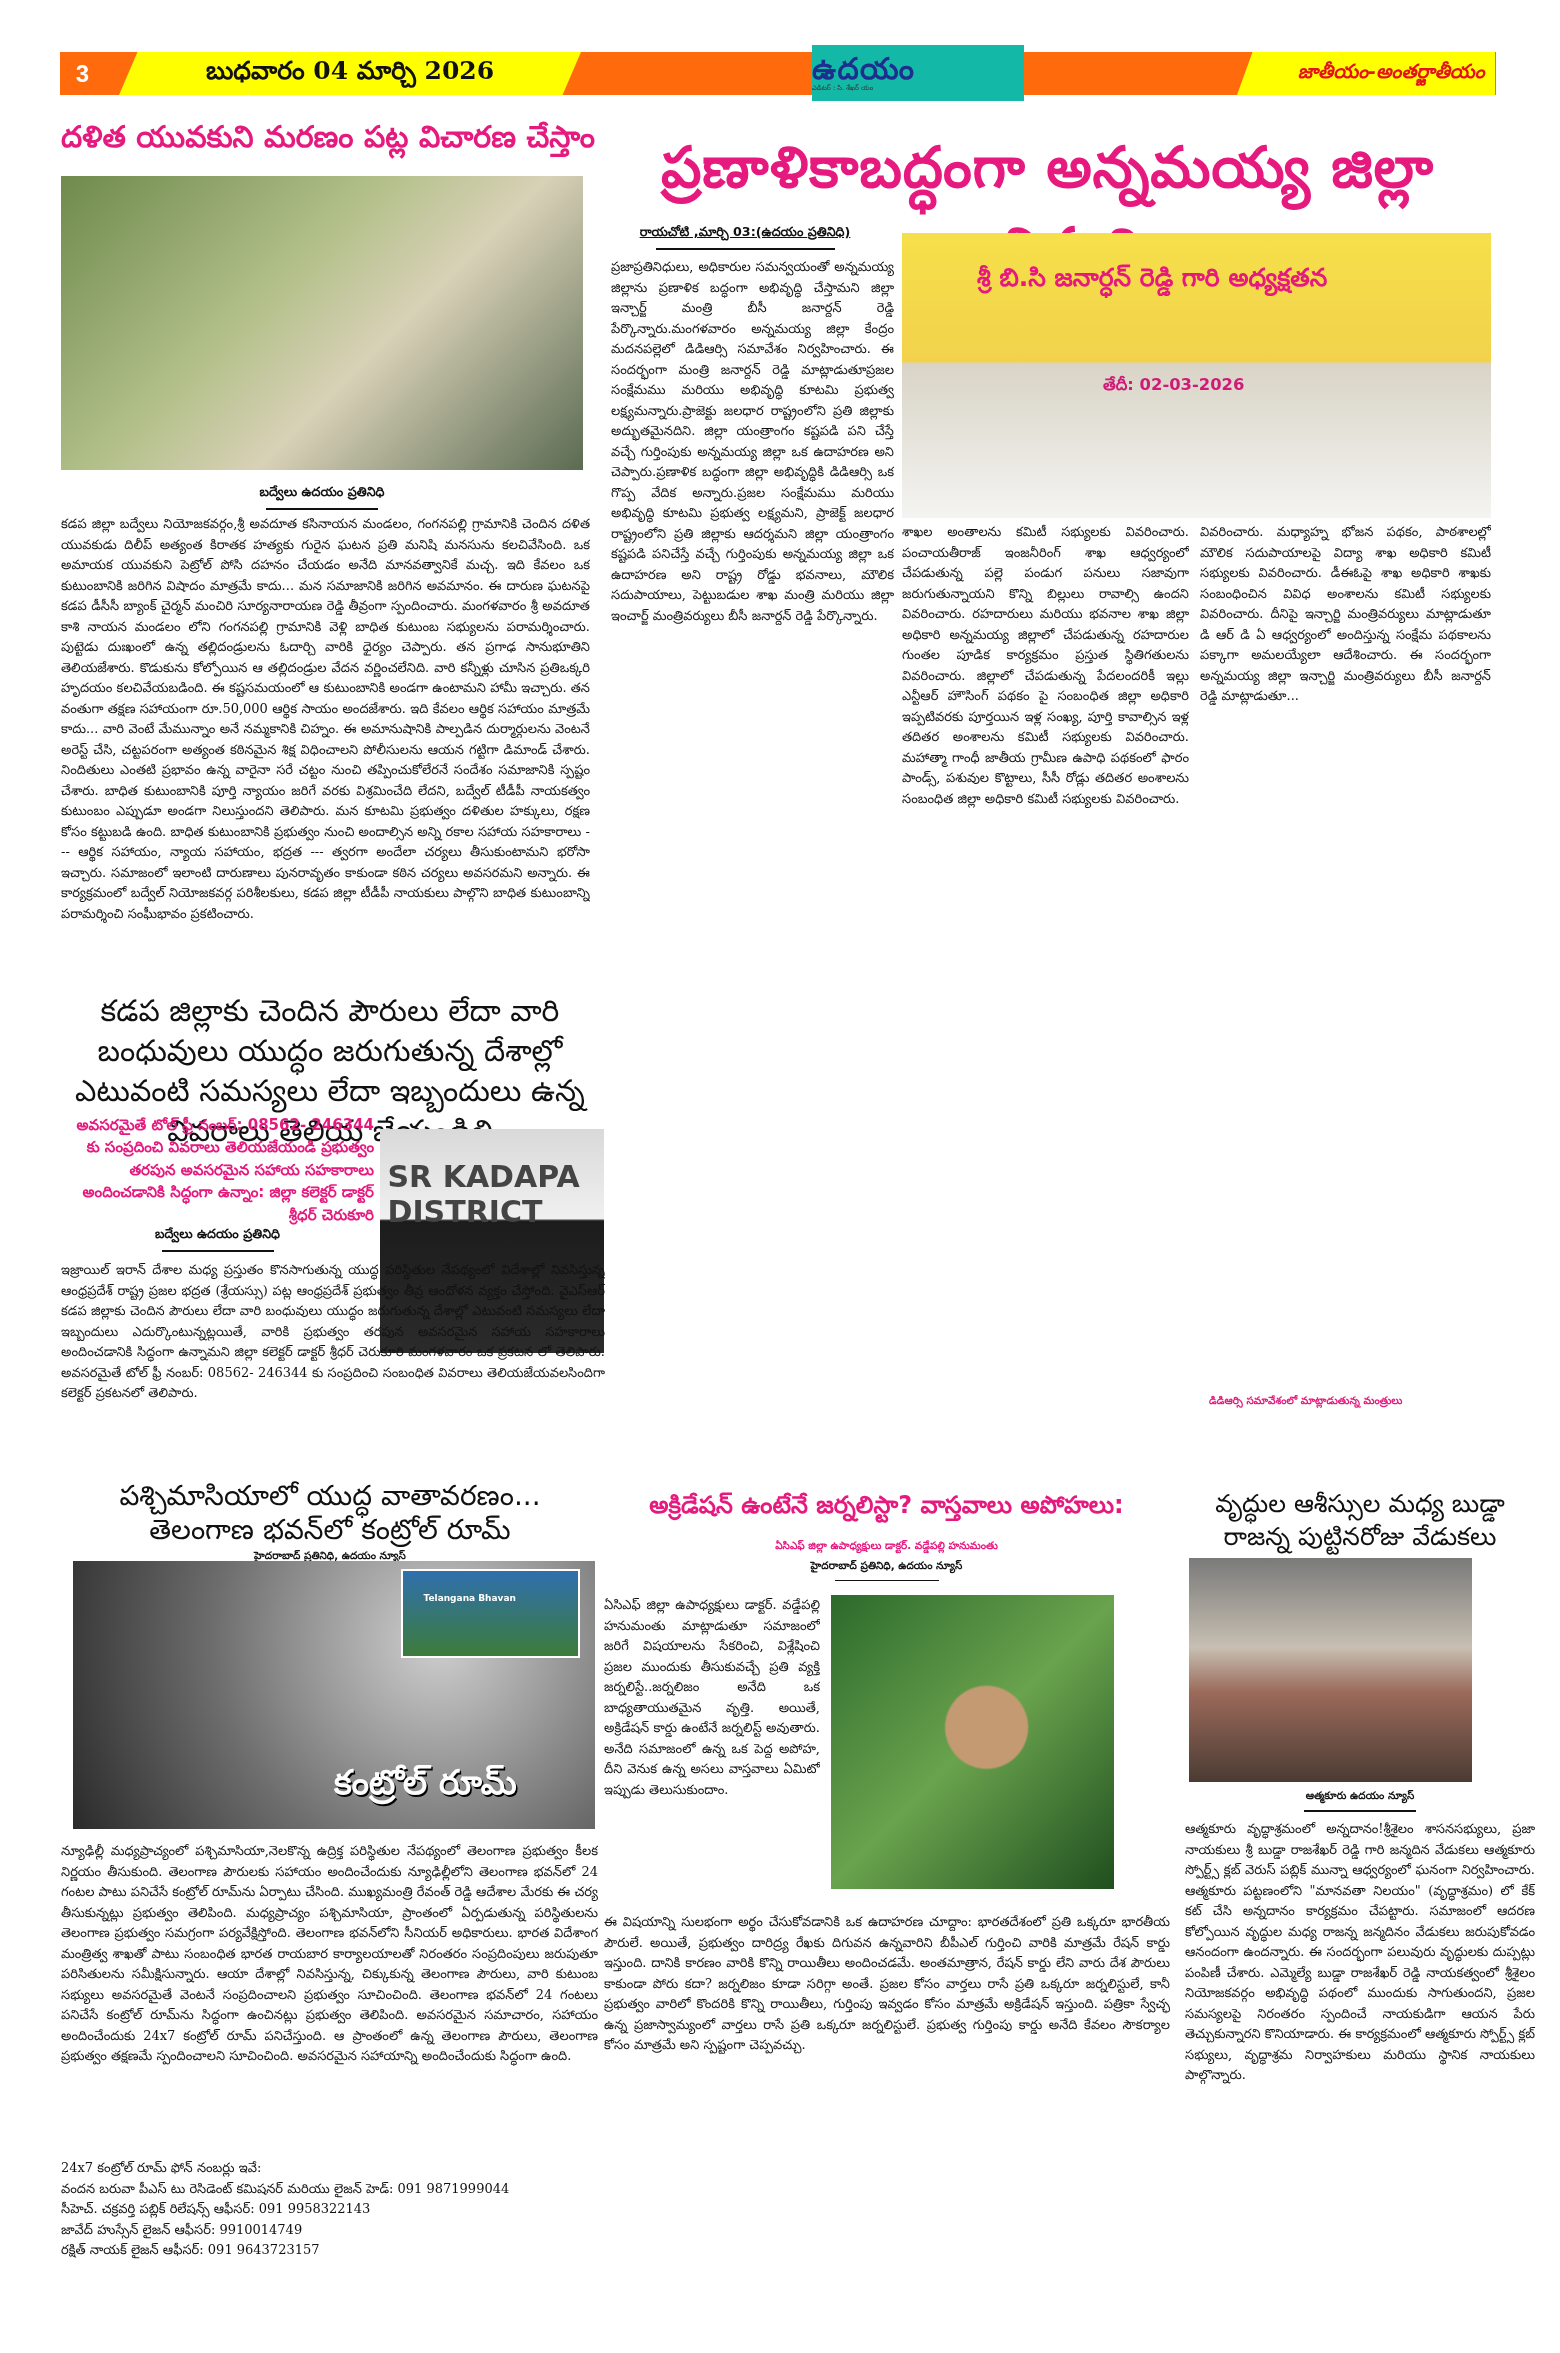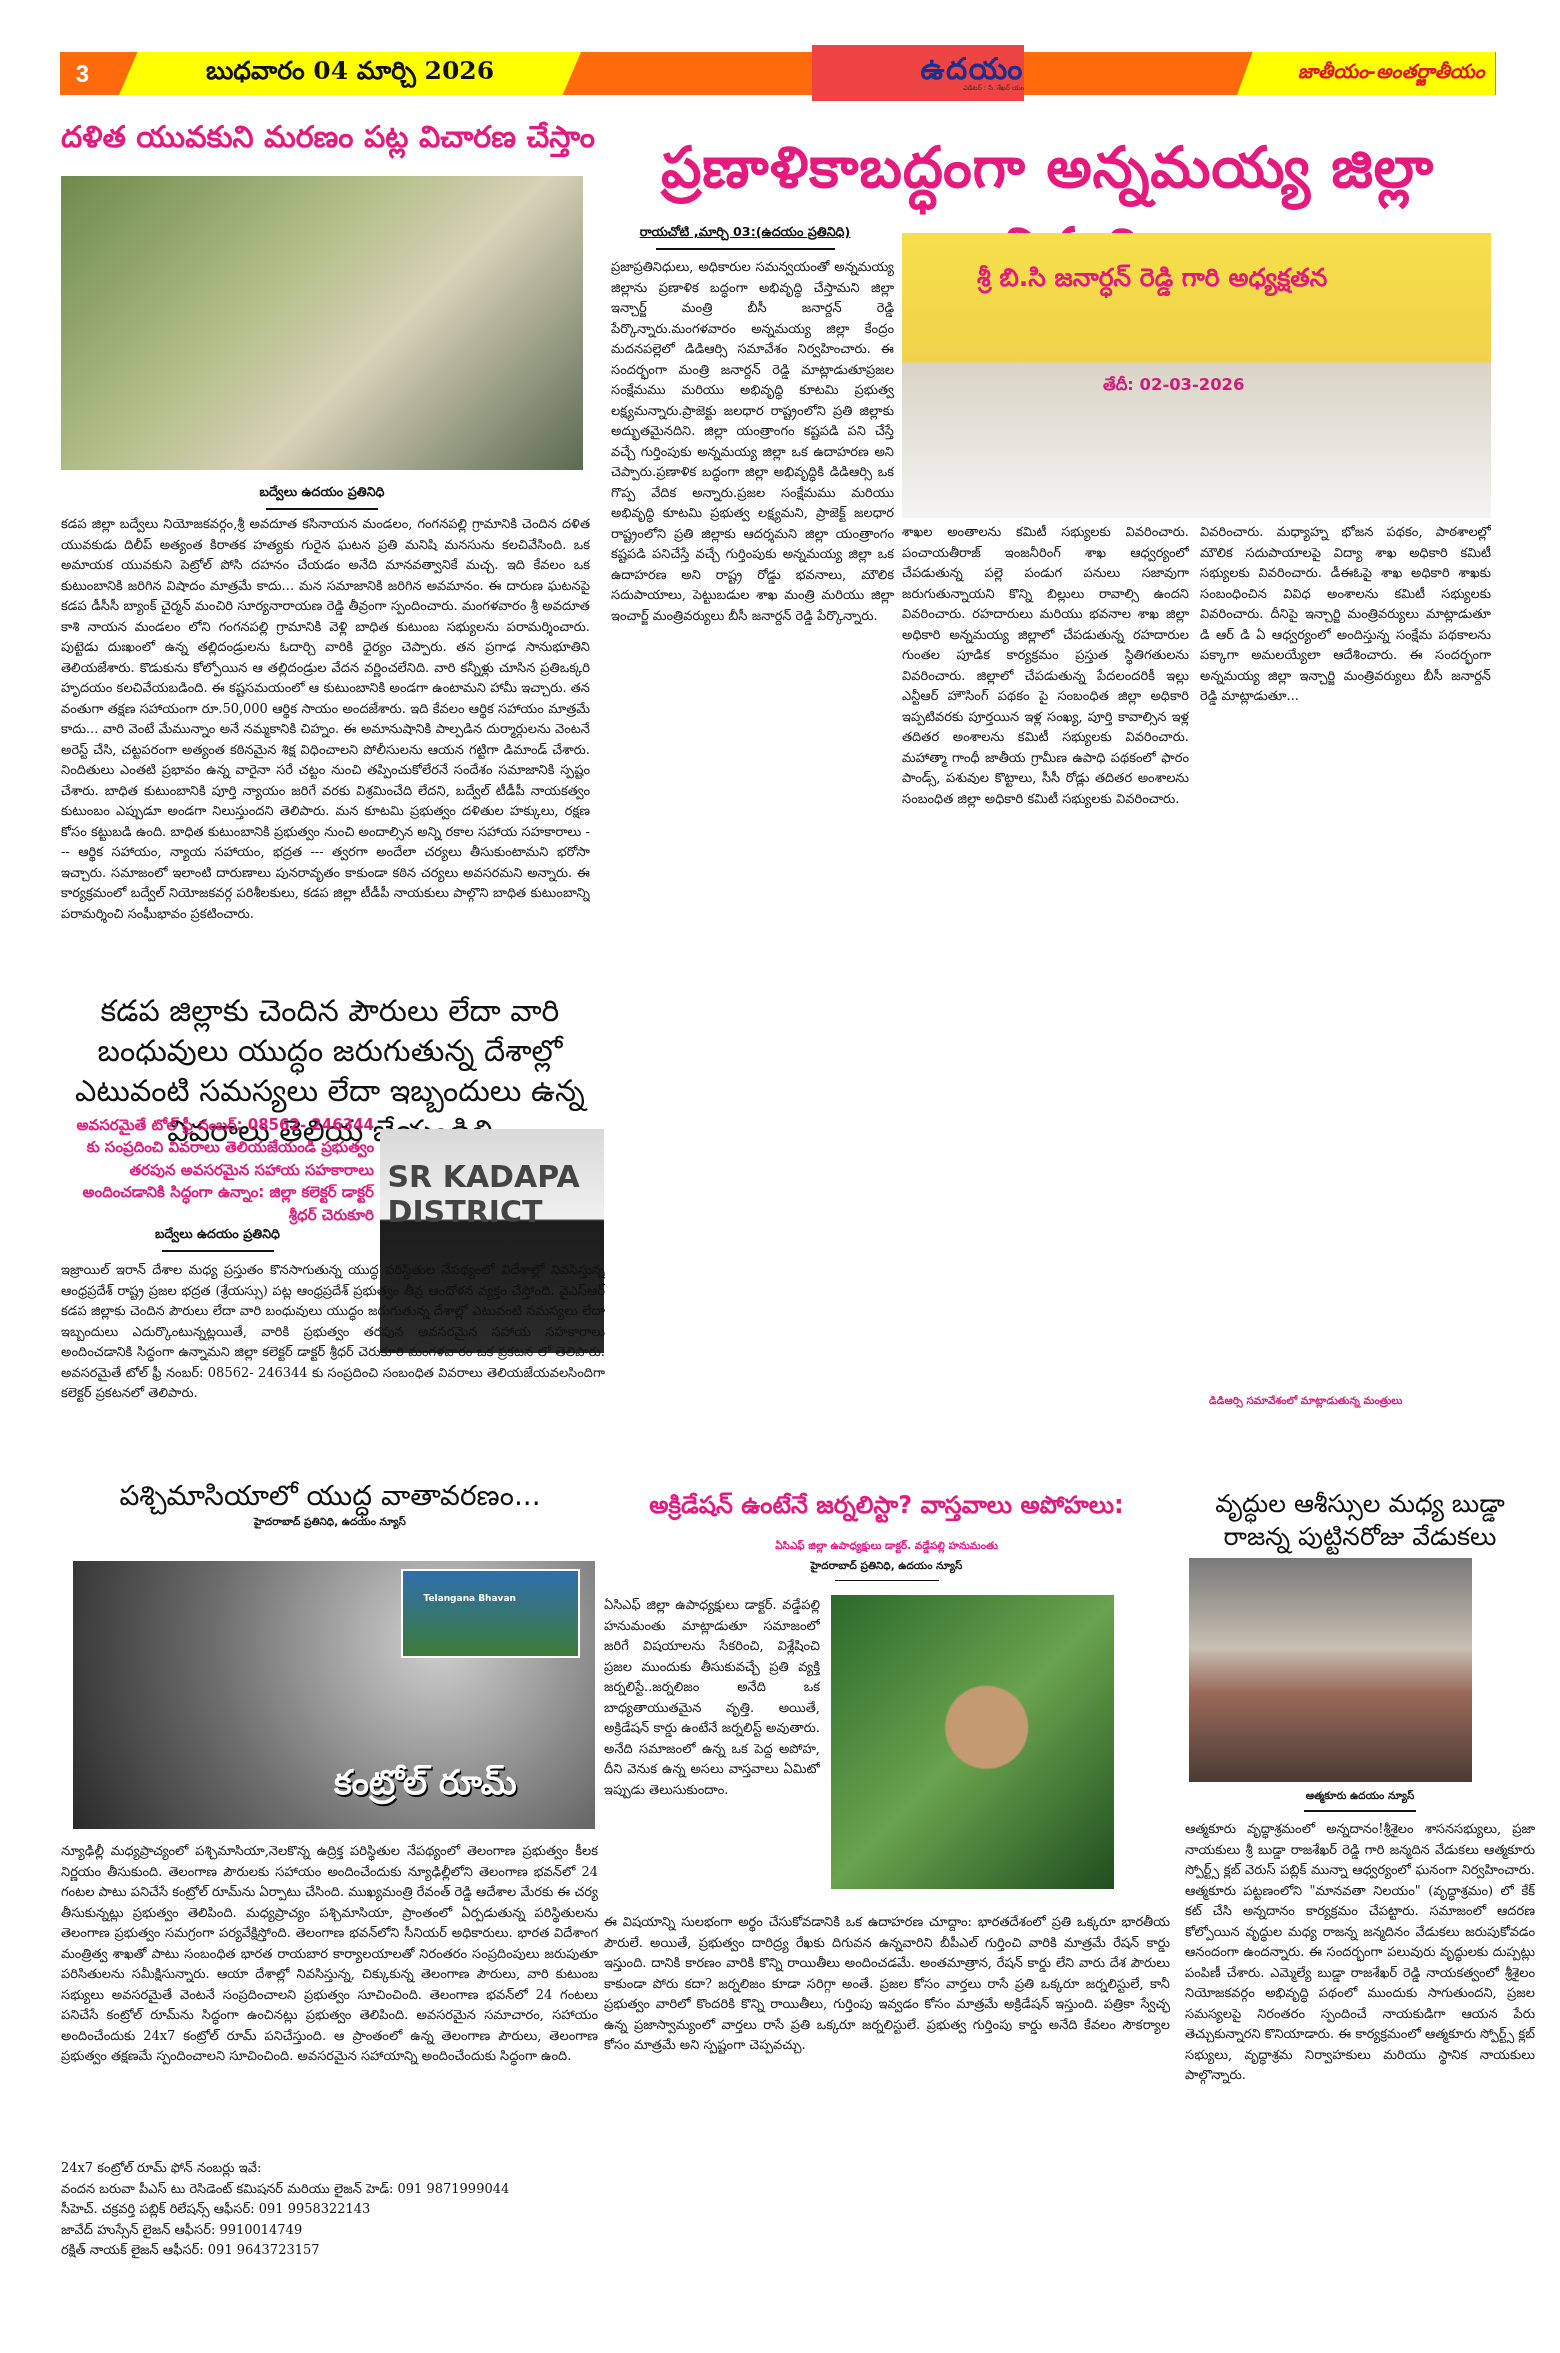--- a/index.html
+++ b/index.html
@@ -2,21 +2,21 @@
 <html style="font-size:12px"><head>
 <meta charset="utf-8">
 <style>
   * { box-sizing: border-box; margin: 0; padding: 0; }
   body { width: 1561px; height: 2354px; background: #ffffff; font-family: "DejaVu Sans", sans-serif; color: #111; position: relative; overflow: hidden; }
   .abs { position: absolute; }
   
   .mast { left: 60px; top: 52px; width: 1436px; height: 43px; background: #ff6a0d; }
   .mast-page { left: 60px; top: 52px; width: 45px; height: 43px; color: #fff; font-weight: bold; font-size: 24px; display:flex; align-items:center; justify-content:center; font-family: "Liberation Sans", sans-serif; }
   .mast-date { left: 119px; top: 52px; width: 462px; height: 43px; background: #ffff00; clip-path: polygon(4% 0, 100% 0, 96% 100%, 0 100%); display:flex; align-items:center; justify-content:center; font-size: 25px; font-weight: bold; font-family: "DejaVu Serif", serif; }
-  .mast-logo { left: 812px; top: 45px; width: 212px; height: 56px; background: #ef4444; display:flex; flex-direction:column; align-items:flex-end; justify-content:center; }
+  .mast-logo { left: 812px; top: 45px; width: 212px; height: 56px; background: #14b8a6; display:flex; flex-direction:column; align-items:flex-start; justify-content:center; }
   .logo-text { font-size: 30px; font-weight: bold; color: #1c2f8f; letter-spacing: 1.5px; line-height: 1; }
   .logo-sub { font-size: 6.7px; color: #333; }
   .mast-section { left: 1237px; top: 52px; width: 258px; height: 43px; background: #ffff00; clip-path: polygon(6% 0, 100% 0, 100% 100%, 0 100%); display:flex; align-items:center; justify-content:flex-end; padding-right: 10.4px; color: #e4121b; font-size: 19.4px; font-style: italic; font-weight: bold; }
   
   .pink { color: #e6197f; }
   .h-left { left: 61px; top: 119px; width: 537px; font-size: 30px; font-weight: bold; }
   .h-main { left: 604px; top: 134px; width: 887px; font-size: 57px; font-weight: bold; text-align: center; letter-spacing: 0.7px; }
   .dateline { font-size: 12.7px; font-weight: bold; text-align: center; }
   .rule { height: 1.5px; background: #111; margin: 6px auto 0; }
   .body-text { font-size: 13px; line-height: 20.5px; text-align: justify; font-family: "DejaVu Serif", serif; }
@@ -73,20 +73,21 @@
   <span class="photo-label" style="left:201px;top:142px;font-size:16.4px;color:#d01a7a;text-shadow:none;">తేదీ: 02-03-2026</span>
 </div>
 <div class="abs body-text" style="left:902px;top:522px;width:287px;height:879px;overflow:hidden;">శాఖల అంతాలను కమిటీ సభ్యులకు వివరించారు. పంచాయతీరాజ్ ఇంజనీరింగ్ శాఖ ఆధ్వర్యంలో చేపడుతున్న పల్లె పండుగ పనులు సజావుగా జరుగుతున్నాయని కొన్ని బిల్లులు రావాల్సి ఉందని వివరించారు. రహదారులు మరియు భవనాల శాఖ జిల్లా అధికారి అన్నమయ్య జిల్లాలో చేపడుతున్న రహదారుల గుంతల పూడిక కార్యక్రమం ప్రస్తుత స్థితిగతులను వివరించారు. జిల్లాలో చేపడుతున్న పేదలందరికీ ఇల్లు ఎన్టీఆర్ హౌసింగ్ పథకం పై సంబంధిత జిల్లా అధికారి ఇప్పటివరకు పూర్తయిన ఇళ్ల సంఖ్య, పూర్తి కావాల్సిన ఇళ్ల తదితర అంశాలను కమిటీ సభ్యులకు వివరించారు. మహాత్మా గాంధీ జాతీయ గ్రామీణ ఉపాధి పథకంలో ఫారం పాండ్స్, పశువుల కొట్టాలు, సీసీ రోడ్లు తదితర అంశాలను సంబంధిత జిల్లా అధికారి కమిటీ సభ్యులకు వివరించారు.</div>
 <div class="abs body-text" style="left:1200px;top:522px;width:291px;height:842px;overflow:hidden;">వివరించారు. మధ్యాహ్న భోజన పథకం, పాఠశాలల్లో మౌలిక సదుపాయాలపై విద్యా శాఖ అధికారి కమిటీ సభ్యులకు వివరించారు. డీఈఓపై శాఖ అధికారి శాఖకు సంబంధించిన వివిధ అంశాలను కమిటీ సభ్యులకు వివరించారు. దీనిపై ఇన్చార్జి మంత్రివర్యులు మాట్లాడుతూ డి ఆర్ డి ఏ ఆధ్వర్యంలో అందిస్తున్న సంక్షేమ పథకాలను పక్కాగా అమలయ్యేలా ఆదేశించారు. ఈ సందర్భంగా అన్నమయ్య జిల్లా ఇన్చార్జి మంత్రివర్యులు బీసీ జనార్దన్ రెడ్డి మాట్లాడుతూ...</div>
 <div class="abs" style="left:1209px;top:1394px;font-size:10.4px;font-weight:bold;">
   <span class="pink">డిడిఆర్సి సమావేశంలో మాట్లాడుతున్న మంత్రులు</span>
 </div>
 
 <div class="abs" style="left:54px;top:1479px;width:552px;text-align:center;">
   <div style="font-size:28px;line-height:34px;">పశ్చిమాసియాలో యుద్ధ వాతావరణం...</div>
+  <div style="font-size:28px;line-height:34px;">తెలంగాణ భవన్‌లో కంట్రోల్ రూమ్</div>
   <div class="caption-small" style="margin-top:1.5px;">హైదరాబాద్ ప్రతినిధి, ఉదయం న్యూస్</div>
 </div>
 <div class="abs photo-cm" style="left:73px;top:1561px;width:522px;height:268px;">
   <div style="position:absolute;left:328px;top:7.5px;width:179px;height:89px;background:linear-gradient(180deg,#2f6fae,#3d7c3a);border:2.2px solid #fff;">
     <span style="position:absolute;left:4.5px;top:22.4px;color:#fff;font-size:9px;font-weight:bold;margin-left:16px;">Telangana Bhavan</span>
   </div>
   <span class="photo-label" style="left:261px;top:201px;font-size:34px;">కంట్రోల్ రూమ్</span>
 </div>
 <div class="abs body-text" style="left:61px;top:1841px;width:537px;height:313px;overflow:hidden;">న్యూఢిల్లీ మధ్యప్రాచ్యంలో పశ్చిమాసియా,నెలకొన్న ఉద్రిక్త పరిస్థితుల నేపథ్యంలో తెలంగాణ ప్రభుత్వం కీలక నిర్ణయం తీసుకుంది. తెలంగాణ పౌరులకు సహాయం అందించేందుకు న్యూఢిల్లీలోని తెలంగాణ భవన్‌లో 24 గంటల పాటు పనిచేసే కంట్రోల్ రూమ్‌ను ఏర్పాటు చేసింది. ముఖ్యమంత్రి రేవంత్ రెడ్డి ఆదేశాల మేరకు ఈ చర్య తీసుకున్నట్లు ప్రభుత్వం తెలిపింది. మధ్యప్రాచ్యం పశ్చిమాసియా, ప్రాంతంలో ఏర్పడుతున్న పరిస్థితులను తెలంగాణ ప్రభుత్వం సమగ్రంగా పర్యవేక్షిస్తోంది. తెలంగాణ భవన్‌లోని సీనియర్ అధికారులు. భారత విదేశాంగ మంత్రిత్వ శాఖతో పాటు సంబంధిత భారత రాయబార కార్యాలయాలతో నిరంతరం సంప్రదింపులు జరుపుతూ పరిసితులను సమీక్షిసున్నారు. ఆయా దేశాల్లో నివసిస్తున్న, చిక్కుకున్న తెలంగాణ పౌరులు, వారి కుటుంబ సభ్యులు అవసరమైతే వెంటనే సంప్రదించాలని ప్రభుత్వం సూచించింది. తెలంగాణ భవన్‌లో 24 గంటలు పనిచేసే కంట్రోల్ రూమ్‌ను సిద్ధంగా ఉంచినట్లు ప్రభుత్వం తెలిపింది. అవసరమైన సమాచారం, సహాయం అందించేందుకు 24x7 కంట్రోల్ రూమ్ పనిచేస్తుంది. ఆ ప్రాంతంలో ఉన్న తెలంగాణ పౌరులు, తెలంగాణ ప్రభుత్వం తక్షణమే స్పందించాలని సూచించింది. అవసరమైన సహాయాన్ని అందించేందుకు సిద్ధంగా ఉంది.</div>
 <div class="abs body-text" style="left:61px;top:2158px;width:537px;text-align:left;">

